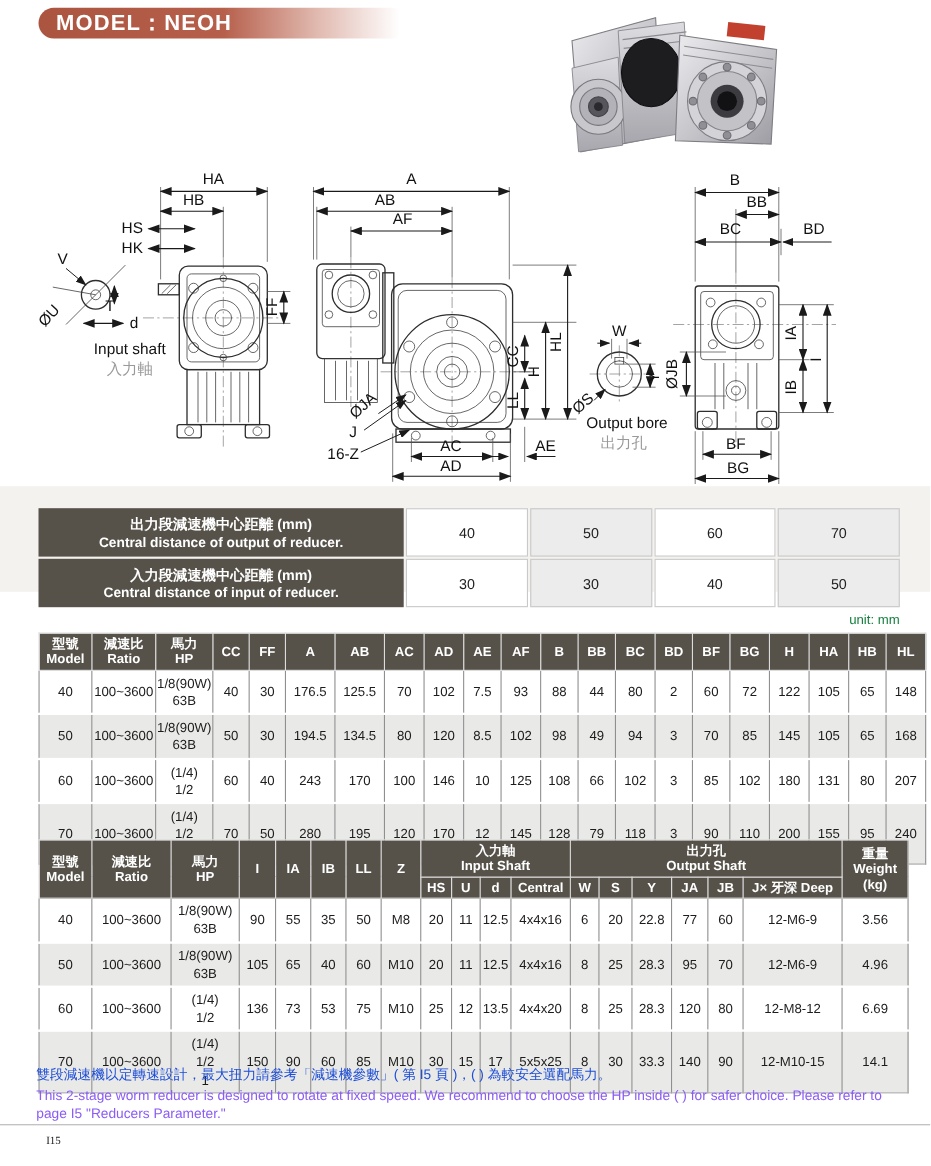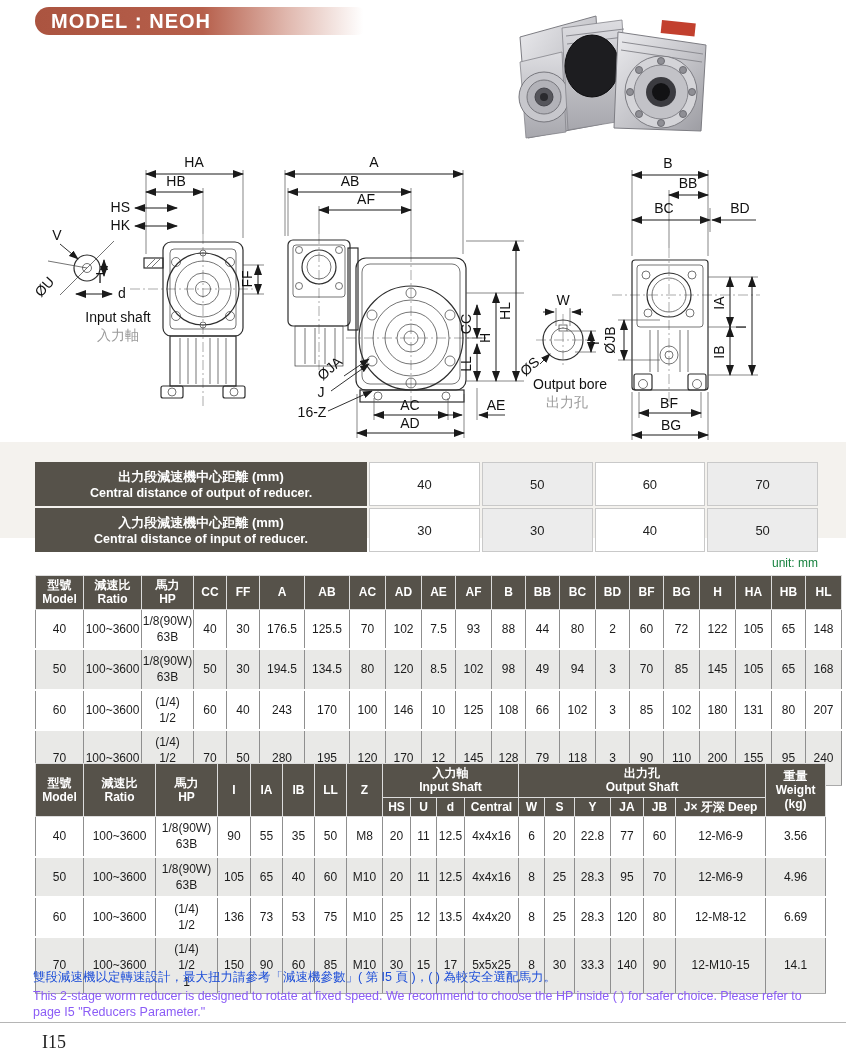--- a/index.html
+++ b/index.html
@@ -42,21 +42,21 @@
   .dt td{border-left:1px solid #8f8f8f;border-right:1px solid #8f8f8f;border-bottom:2px solid #fff;
          text-align:center;font-size:12px;padding:3px 0;white-space:pre-line;line-height:1.35;color:#1c1c1c;}
   .dt tbody tr.stripe td{background:#e9e9e7;}
   .dt tbody tr:last-child td{border-bottom:1px solid #aaa;}
   .grp{border-bottom:1px solid #dcdcdc;}
   
   .notes{position:absolute;left:33px;top:969px;width:788px;}
   .note-zh{font-size:12.5px;color:#1d4ed8;margin:0 0 2px 0;}
   .note-en{font-size:12.5px;color:#8b5cf6;margin:0;line-height:1.3;}
   .bottom-rule{position:absolute;left:0;top:1022px;width:846px;height:0;border-top:1px solid #b5b5b5;}
-  .pageno{position:absolute;left:42px;top:1032px;font-family:"Liberation Serif",serif;font-size:18px;color:#222;}
+  .pageno{position:absolute;left:42px;top:1032px;font-family:"Liberation Serif",serif;font-size:10px;color:#222;}
 </style>
 </head>
 <body>
 
 <div class="page">
 
   <div class="title-bar">MODEL：NEOH</div>
 
   <svg class="photo" width="220" height="142" viewBox="0 0 220 142">
     <defs>

